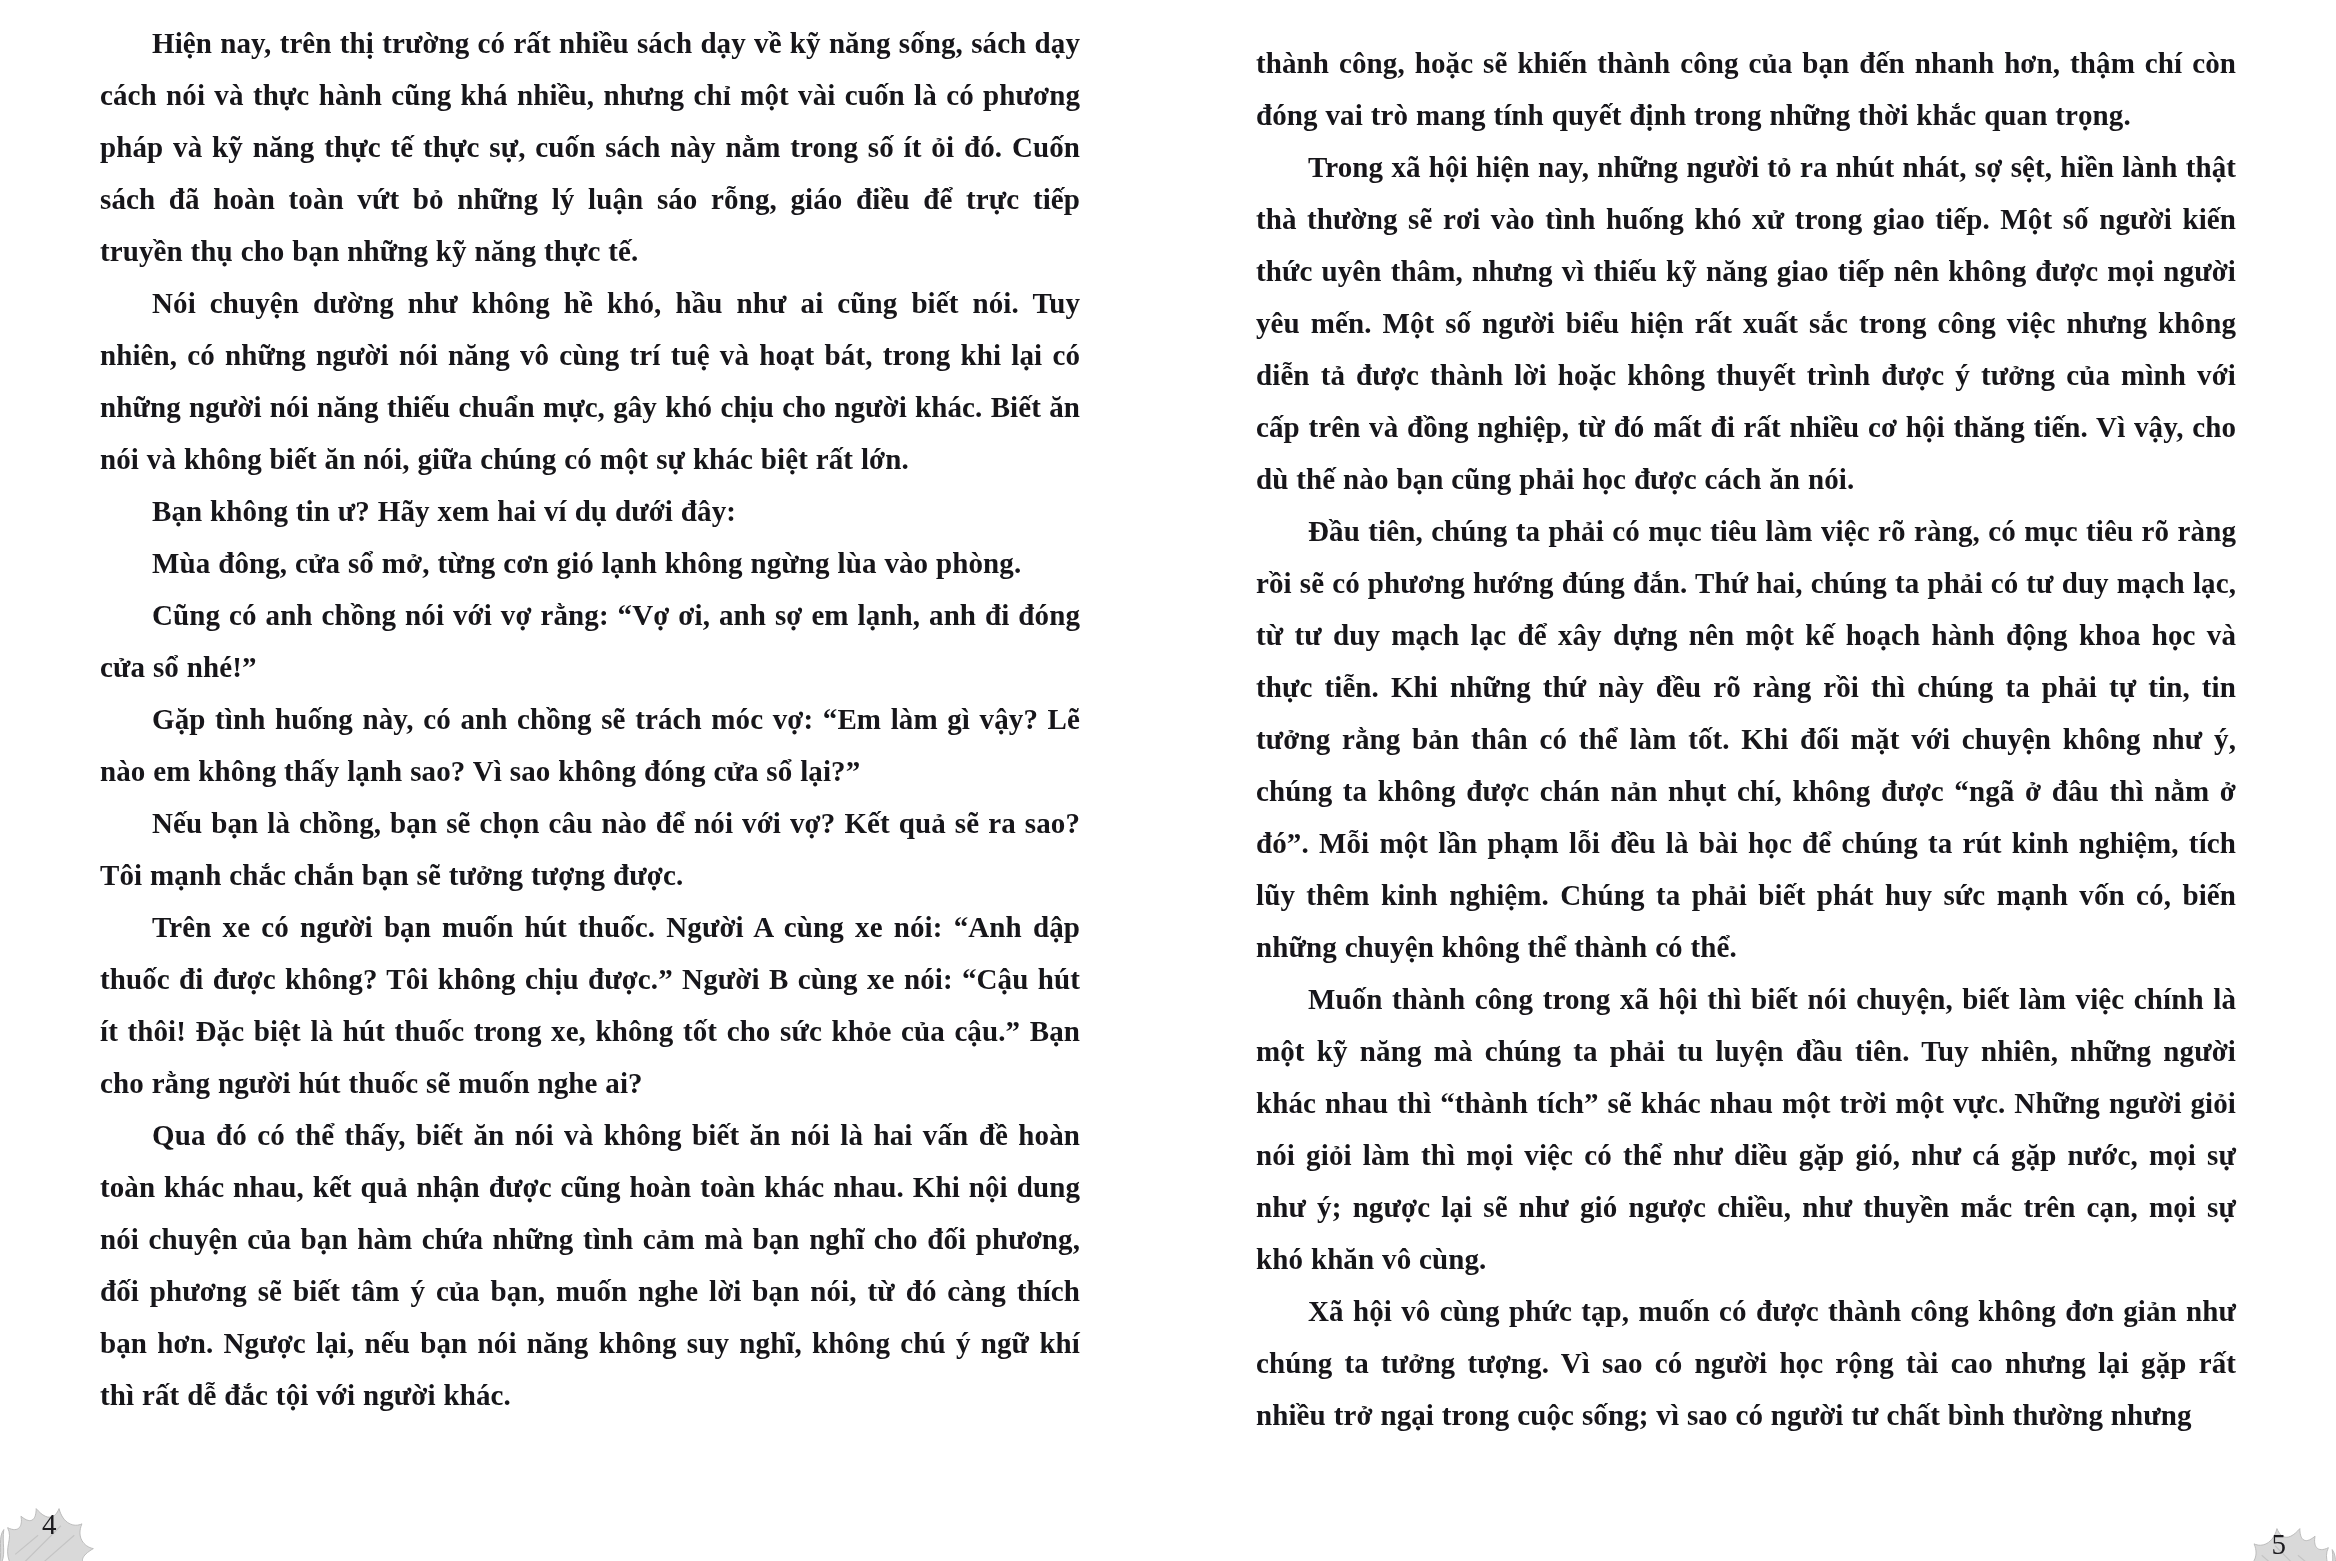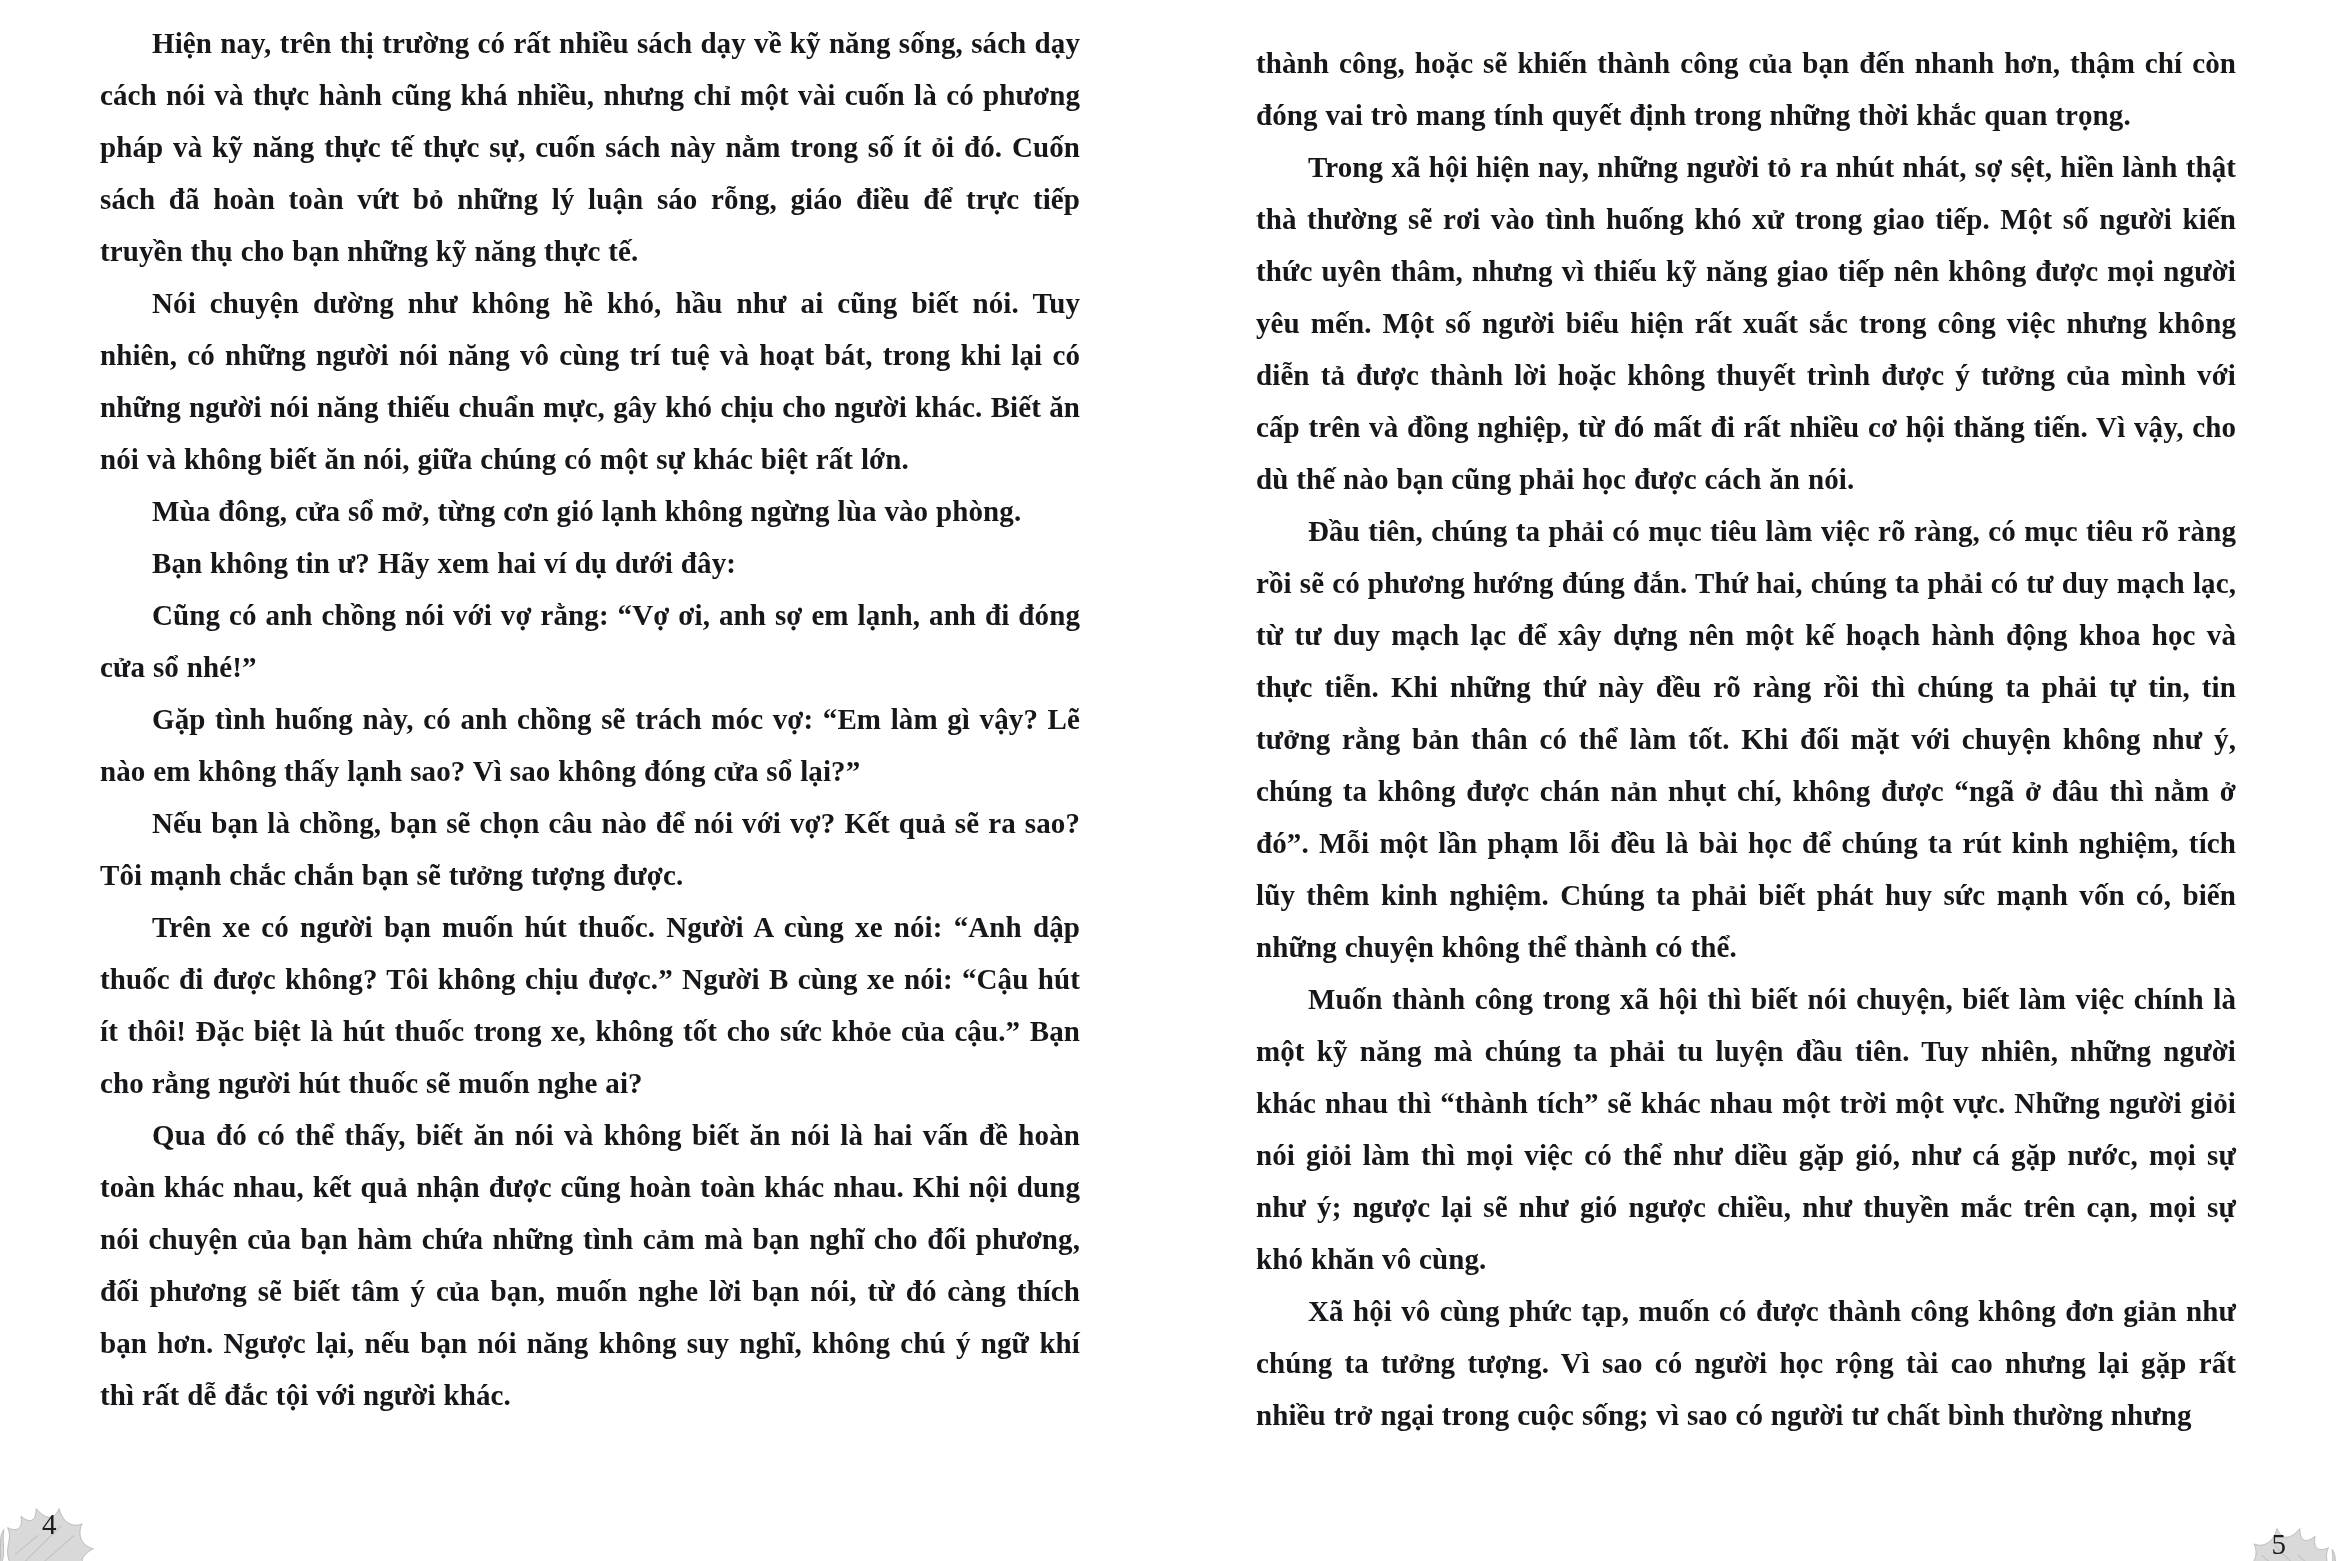--- a/index.html
+++ b/index.html
@@ -71,22 +71,22 @@
 </style>
 </head>
 <body>
 
 <div class="spread">
 
   <div class="page page-left">
     <div class="body-text">
       <p class="indent">Hiện nay, trên thị trường có rất nhiều sách dạy về kỹ năng sống, sách dạy cách nói và thực hành cũng khá nhiều, nhưng chỉ một vài cuốn là có phương pháp và kỹ năng thực tế thực sự, cuốn sách này nằm trong số ít ỏi đó. Cuốn sách đã hoàn toàn vứt bỏ những lý luận sáo rỗng, giáo điều để trực tiếp truyền thụ cho bạn những kỹ năng thực tế.</p>
       <p class="indent">Nói chuyện dường như không hề khó, hầu như ai cũng biết nói. Tuy nhiên, có những người nói năng vô cùng trí tuệ và hoạt bát, trong khi lại có những người nói năng thiếu chuẩn mực, gây khó chịu cho người khác. Biết ăn nói và không biết ăn nói, giữa chúng có một sự khác biệt rất lớn.</p>
+      <p class="indent">Bạn không tin ư? Hãy xem hai ví dụ dưới đây:</p>
       <p class="indent">Mùa đông, cửa sổ mở, từng cơn gió lạnh không ngừng lùa vào phòng.</p>
-      <p class="indent">Bạn không tin ư? Hãy xem hai ví dụ dưới đây:</p>
       <p class="indent">Cũng có anh chồng nói với vợ rằng: “Vợ ơi, anh sợ em lạnh, anh đi đóng cửa sổ nhé!”</p>
       <p class="indent">Gặp tình huống này, có anh chồng sẽ trách móc vợ: “Em làm gì vậy? Lẽ nào em không thấy lạnh sao? Vì sao không đóng cửa sổ lại?”</p>
       <p class="indent">Nếu bạn là chồng, bạn sẽ chọn câu nào để nói với vợ? Kết quả sẽ ra sao? Tôi mạnh chắc chắn bạn sẽ tưởng tượng được.</p>
       <p class="indent">Trên xe có người bạn muốn hút thuốc. Người A cùng xe nói: “Anh dập thuốc đi được không? Tôi không chịu được.” Người B cùng xe nói: “Cậu hút ít thôi! Đặc biệt là hút thuốc trong xe, không tốt cho sức khỏe của cậu.” Bạn cho rằng người hút thuốc sẽ muốn nghe ai?</p>
       <p class="indent">Qua đó có thể thấy, biết ăn nói và không biết ăn nói là hai vấn đề hoàn toàn khác nhau, kết quả nhận được cũng hoàn toàn khác nhau. Khi nội dung nói chuyện của bạn hàm chứa những tình cảm mà bạn nghĩ cho đối phương, đối phương sẽ biết tâm ý của bạn, muốn nghe lời bạn nói, từ đó càng thích bạn hơn. Ngược lại, nếu bạn nói năng không suy nghĩ, không chú ý ngữ khí thì rất dễ đắc tội với người khác.</p>
     </div>
 
     <div class="leaf leaf-left">
       <svg viewBox="0 0 126 86" xmlns="http://www.w3.org/2000/svg">
         <g fill="#d9d9d9" stroke="#b9b9b9" stroke-width="1">

